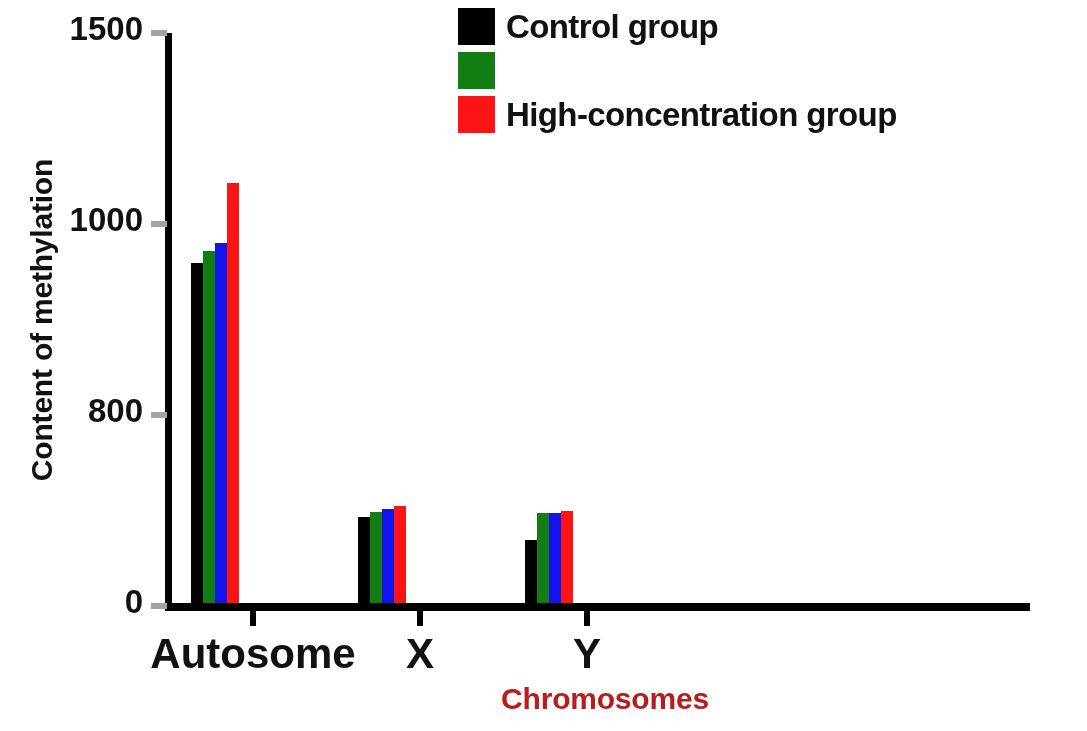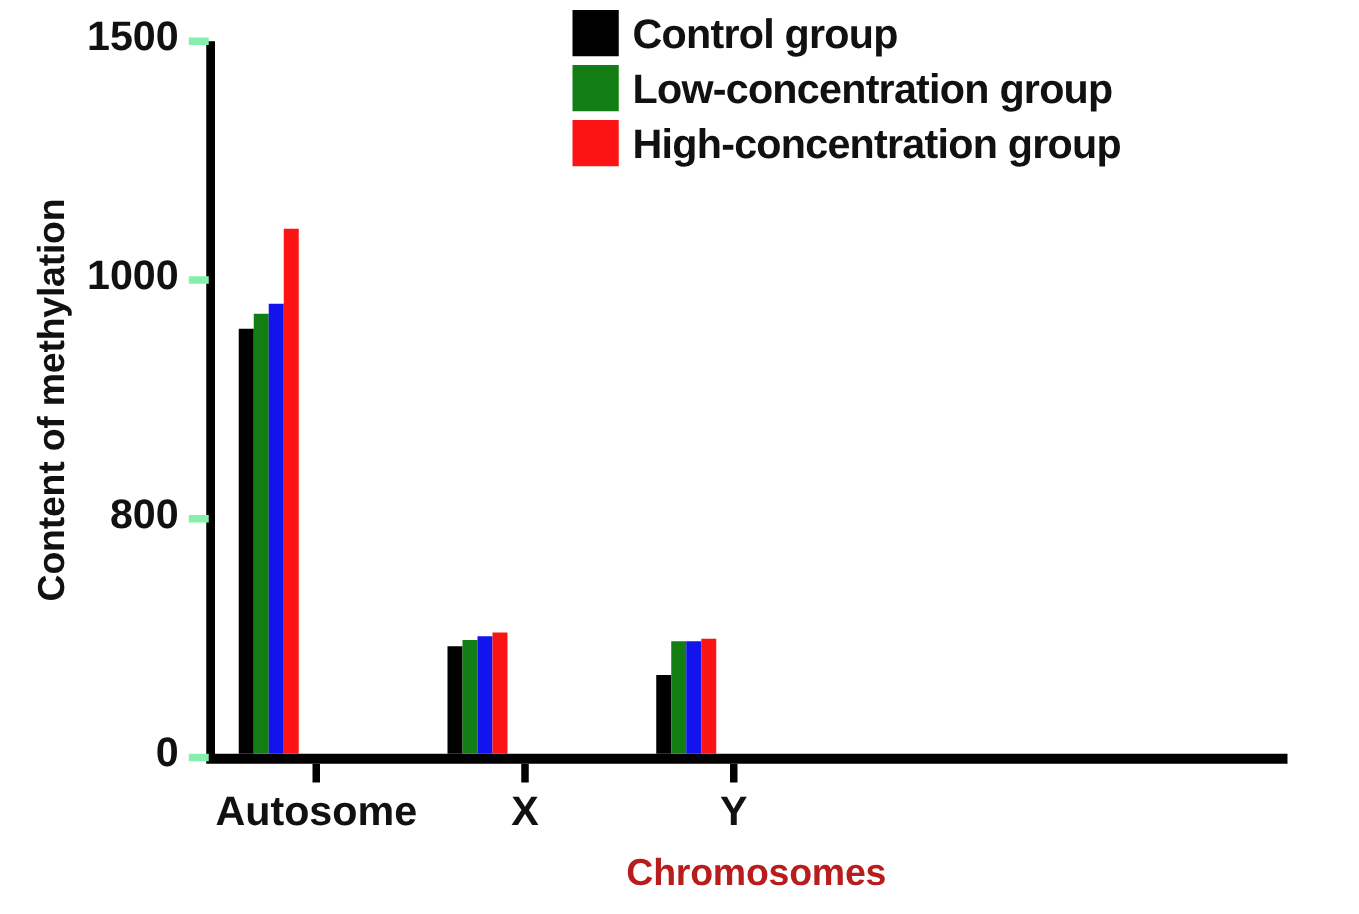--- a/index.html
+++ b/index.html
@@ -77,21 +77,21 @@
     width: 865px;
     height: 8px;
     background: #000000;
   }
 
   .ytick {
     position: absolute;
     left: -14px;
     width: 16px;
     height: 6px;
-    background: #86efac;
+    background: #a3a3a3;
   }
   .ytick-label {
     position: absolute;
     right: 100%;
     top: -20px;
     margin-right: 8px;
     font-size: 33px;
     font-weight: bold;
     color: #111111;
     white-space: nowrap;
@@ -100,21 +100,21 @@
   .xtick {
     position: absolute;
     top: 581px;
     width: 6px;
     height: 15px;
     background: #000000;
   }
   .xtick-label {
     position: absolute;
     top: 600px;
-    font-size: 33px;
+    font-size: 42px;
     font-weight: bold;
     color: #111111;
     text-align: center;
     white-space: nowrap;
     transform: translateX(-50%);
   }
 
   
   .bar {
     position: absolute;
@@ -202,20 +202,19 @@
       </div>
   </div>
 
   <div id="legend">
       <div class="legend-row">
         <span class="legend-swatch" style="background: rgb(0, 0, 0);"></span>
         <span class="legend-label">Control group</span>
       </div>
       <div class="legend-row">
         <span class="legend-swatch" style="background: rgb(18, 125, 18);"></span>
-        <span class="legend-label">Low-concentration group</span>
       </div>
       <div class="legend-row">
         <span class="legend-swatch" style="background: rgb(252, 20, 20);"></span>
         <span class="legend-label">High-concentration group</span>
       </div>
     </div>
 </div>
 
 </body></html>

